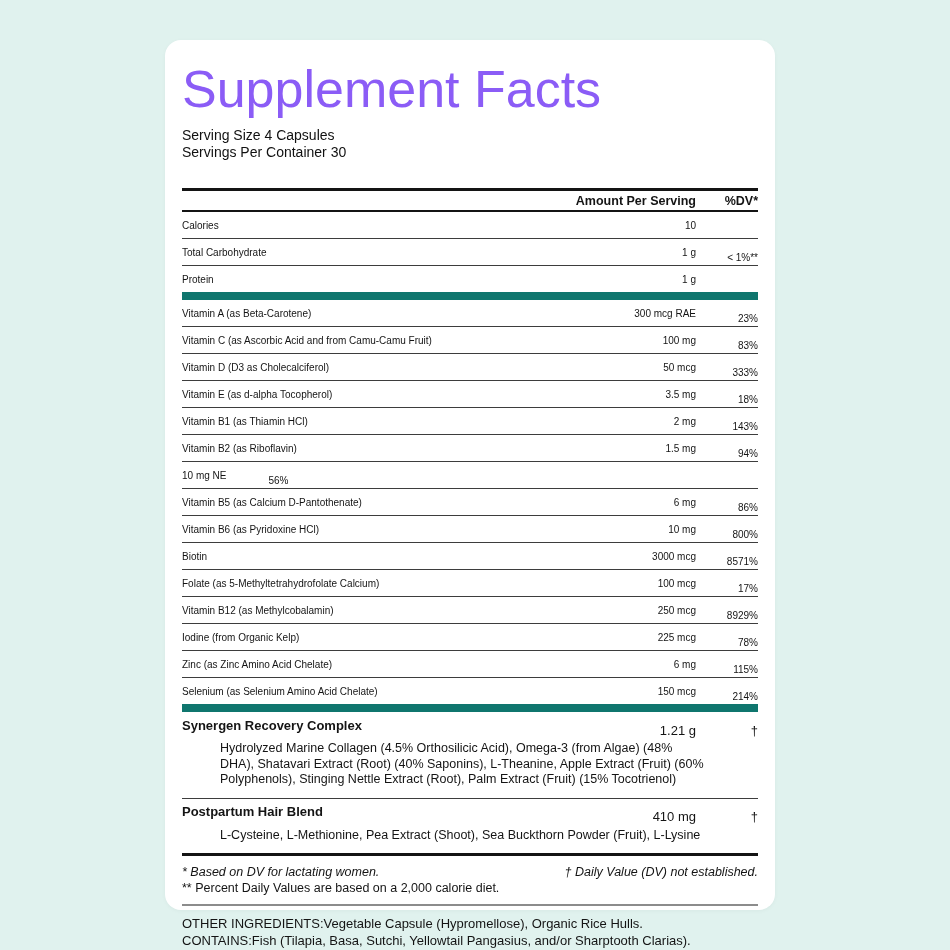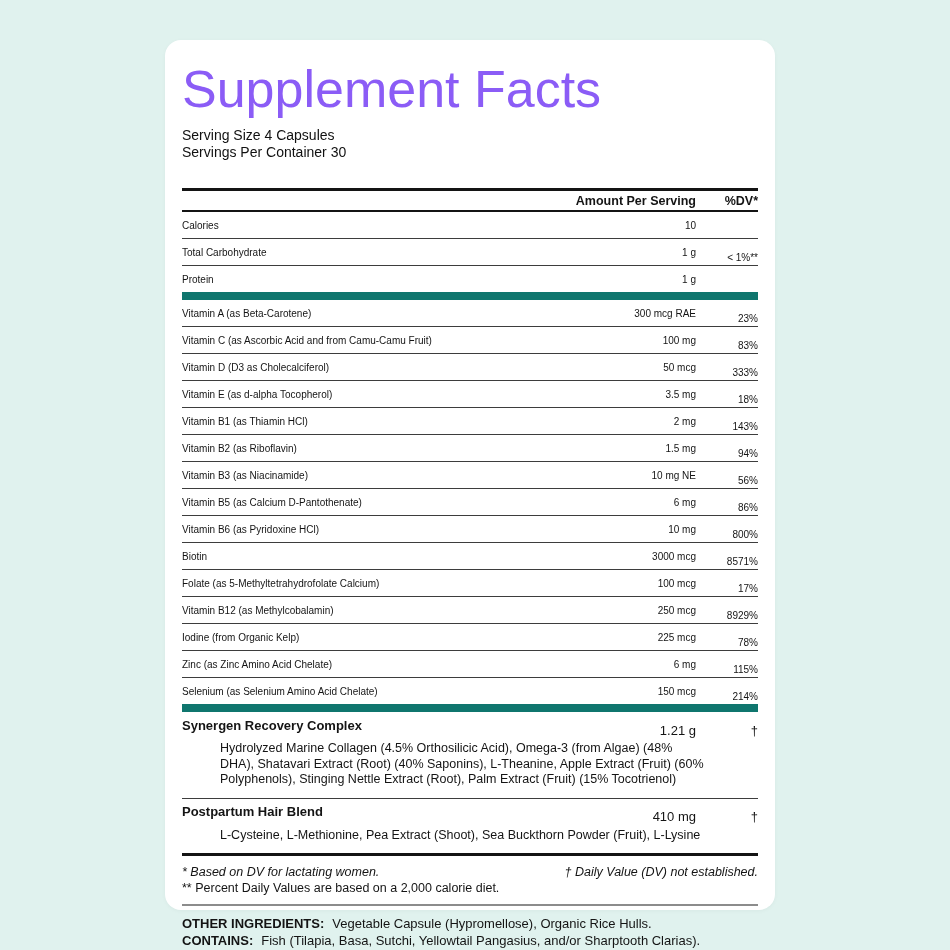--- a/index.html
+++ b/index.html
@@ -23,21 +23,21 @@
   .blendrow .c-label{font-weight:bold;}
   .blendrow .c-amt,.blendrow .c-dv{transform:translateY(5px);}
   .subing{margin-left:38px;font-size:12.5px;line-height:15.5px;padding:3px 0 10px 0;}
   .subing.wrap{width:484px;}
   .rule-thin{border-bottom:1.5px solid #3d3d3d;}
   .rule-thick{border-bottom:3px solid #141414;}
   .foot{margin-top:8px;font-size:12.5px;line-height:16px;}
   .foot-line1{display:flex;justify-content:space-between;font-style:italic;}
   .gray-rule{height:1.5px;background:#8c8c8c;margin:8px 0 9px 0;}
   .ingr{font-size:13px;line-height:17px;}
-  .b{font-weight:bold;margin-right:8px;}
+  .b{font-weight:normal;margin-right:0;}
 </style>
 </head>
 <body>
 
 <div class="canvas">
   <div class="card">
 
     <div class="title">Supplement Facts</div>
 
     <div class="serving">
@@ -92,21 +92,20 @@
         <div class="c-label">Vitamin B1 (as Thiamin HCl)</div>
         <div class="c-amt">2 mg</div>
         <div class="c-dv">143%</div>
       </div>
       <div class="row">
         <div class="c-label">Vitamin B2 (as Riboflavin)</div>
         <div class="c-amt">1.5 mg</div>
         <div class="c-dv">94%</div>
       </div>
       <div class="row">
-        <div class="c-label">Vitamin B3 (as Niacinamide)</div>
         <div class="c-amt">10 mg NE</div>
         <div class="c-dv">56%</div>
       </div>
       <div class="row">
         <div class="c-label">Vitamin B5 (as Calcium D-Pantothenate)</div>
         <div class="c-amt">6 mg</div>
         <div class="c-dv">86%</div>
       </div>
       <div class="row">
         <div class="c-label">Vitamin B6 (as Pyridoxine HCl)</div>

